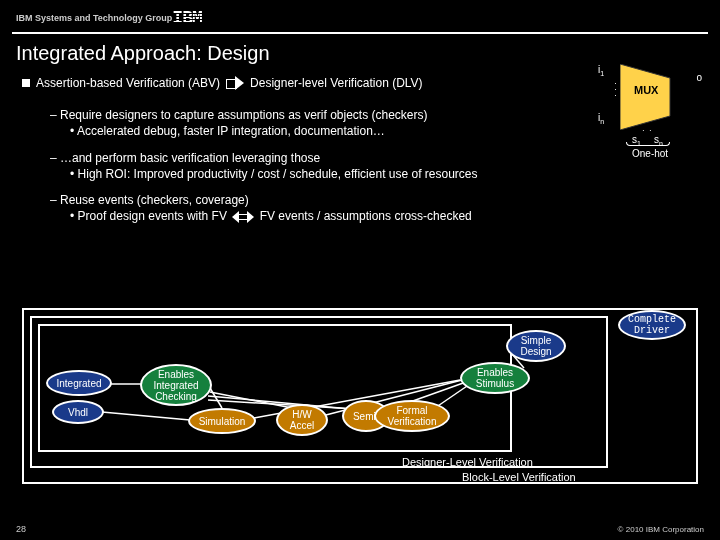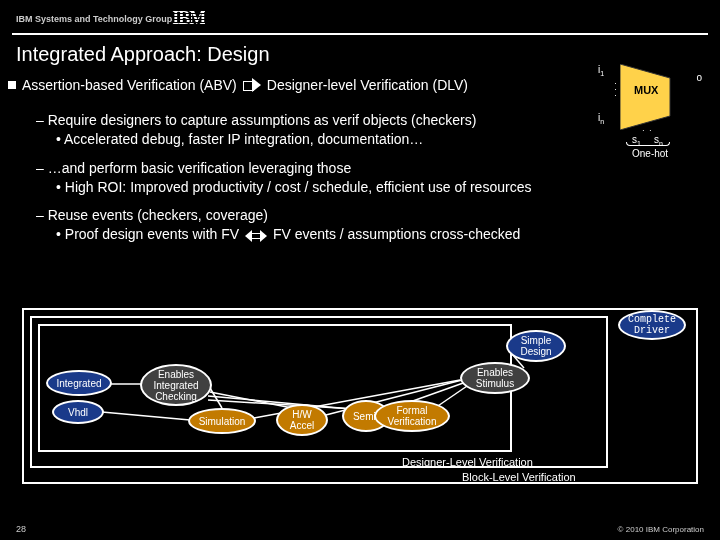--- a/index.html
+++ b/index.html
@@ -8,28 +8,28 @@
     background: #000; color: #fff;
     font-family: Arial, Helvetica, sans-serif;
     position: relative; overflow: hidden;
   }
   .header {
     display: flex; justify-content: flex-start; align-items: center;
     padding: 8px 16px 4px 16px;
   }
   .header-text { font-size: 9px; color: #ccc; font-weight: bold; }
   .ibm-logo {
-    font-family: Liberation Serif, serif; font-weight: bold;
+    font-family: Liberation Mono, monospace; font-weight: bold;
     letter-spacing: -1px; font-size: 18px; color: #fff;
     background-image: repeating-linear-gradient(#fff 0 2px, #000 2px 3px);
     -webkit-background-clip: text; background-clip: text; color: transparent;
   }
   .divider { height: 2px; background: #fff; margin: 0 12px; }
   .title { font-size: 20px; color: #fff; padding: 8px 22px 6px 16px; font-weight: normal; }
-  .content { padding: 0 8px; font-size: 14px; line-height: 1.35; }
+  .content { padding: 0 22px; font-size: 12px; line-height: 1.35; }
   .bullet-row { display: flex; align-items: center; gap: 6px; margin: 4px 0 6px 0; }
   .sq { width: 8px; height: 8px; background: #fff; flex: 0 0 auto; }
   .arrow-r {
     width: 18px; height: 12px; position: relative; flex: 0 0 auto;
   }
   .arrow-r::before {
     content: ""; position: absolute; left: 0; top: 2px;
     width: 10px; height: 8px; border: 1.5px solid #fff; border-right: none;
   }
   .arrow-r::after {
@@ -84,21 +84,21 @@
   .b-outer { left: 0; top: 0; right: 0; bottom: 20px; }
   .b-mid   { left: 8px; top: 8px; right: 90px; bottom: 36px; }
   .b-inner { left: 16px; top: 16px; right: 186px; bottom: 52px; }
 
   .oval {
     position: absolute; border: 2px solid #fff; border-radius: 50% / 50%;
     display: flex; align-items: center; justify-content: center;
     font-size: 10px; text-align: center; line-height: 1.1; padding: 2px;
   }
   .oval-blue { background: #1a3a8a; }
-  .oval-green { background: #404040; }
+  .oval-green { background: #15803d; }
   .oval-orange { background: #c27a00; }
 
   .ov-assert { left: 24px; top: 62px; width: 66px; height: 26px; }
   .ov-vhdl   { left: 30px; top: 92px; width: 52px; height: 24px; }
   .ov-check  { left: 118px; top: 56px; width: 72px; height: 42px; }
   .ov-sim    { left: 166px; top: 100px; width: 68px; height: 26px; }
   .ov-hw     { left: 254px; top: 96px; width: 52px; height: 32px; }
   .ov-semi   { left: 320px; top: 92px; width: 48px; height: 32px; }
   .ov-formal { left: 352px; top: 92px; width: 76px; height: 32px; }
   .ov-stim   { left: 438px; top: 54px; width: 70px; height: 32px; }

